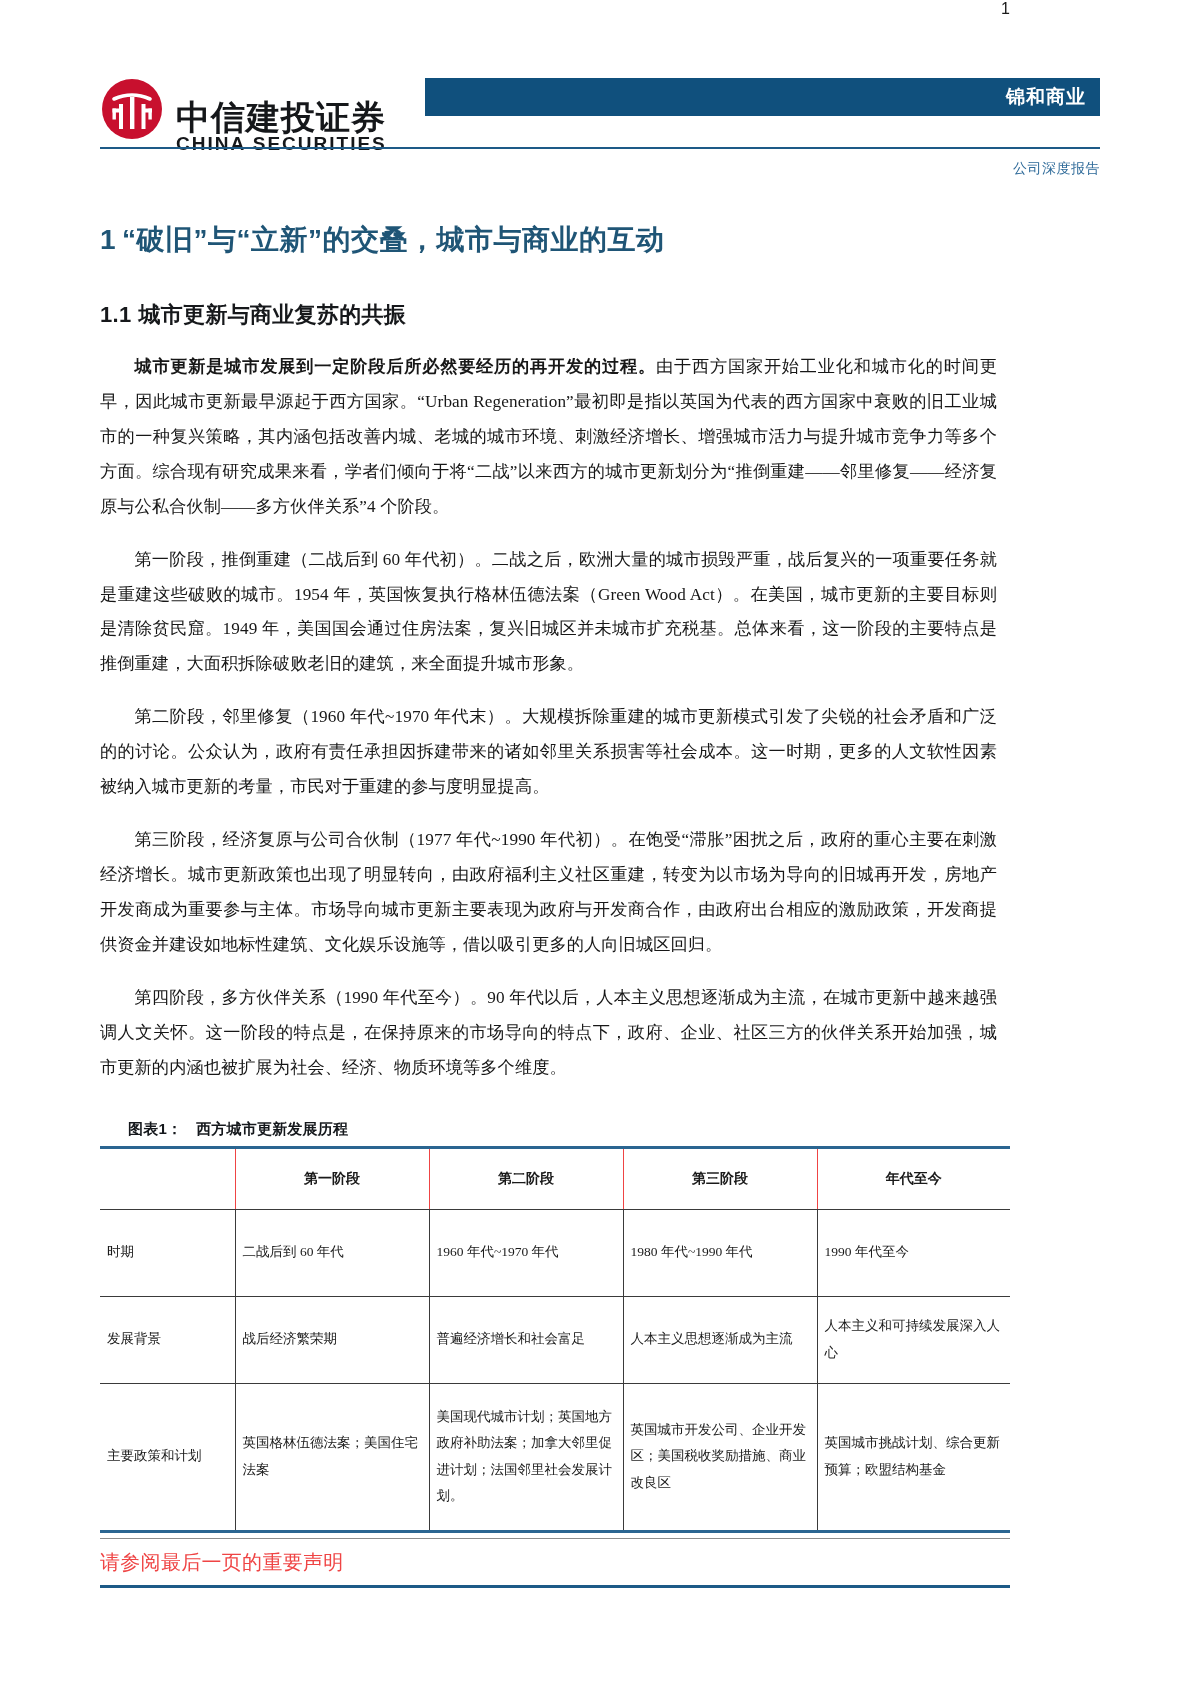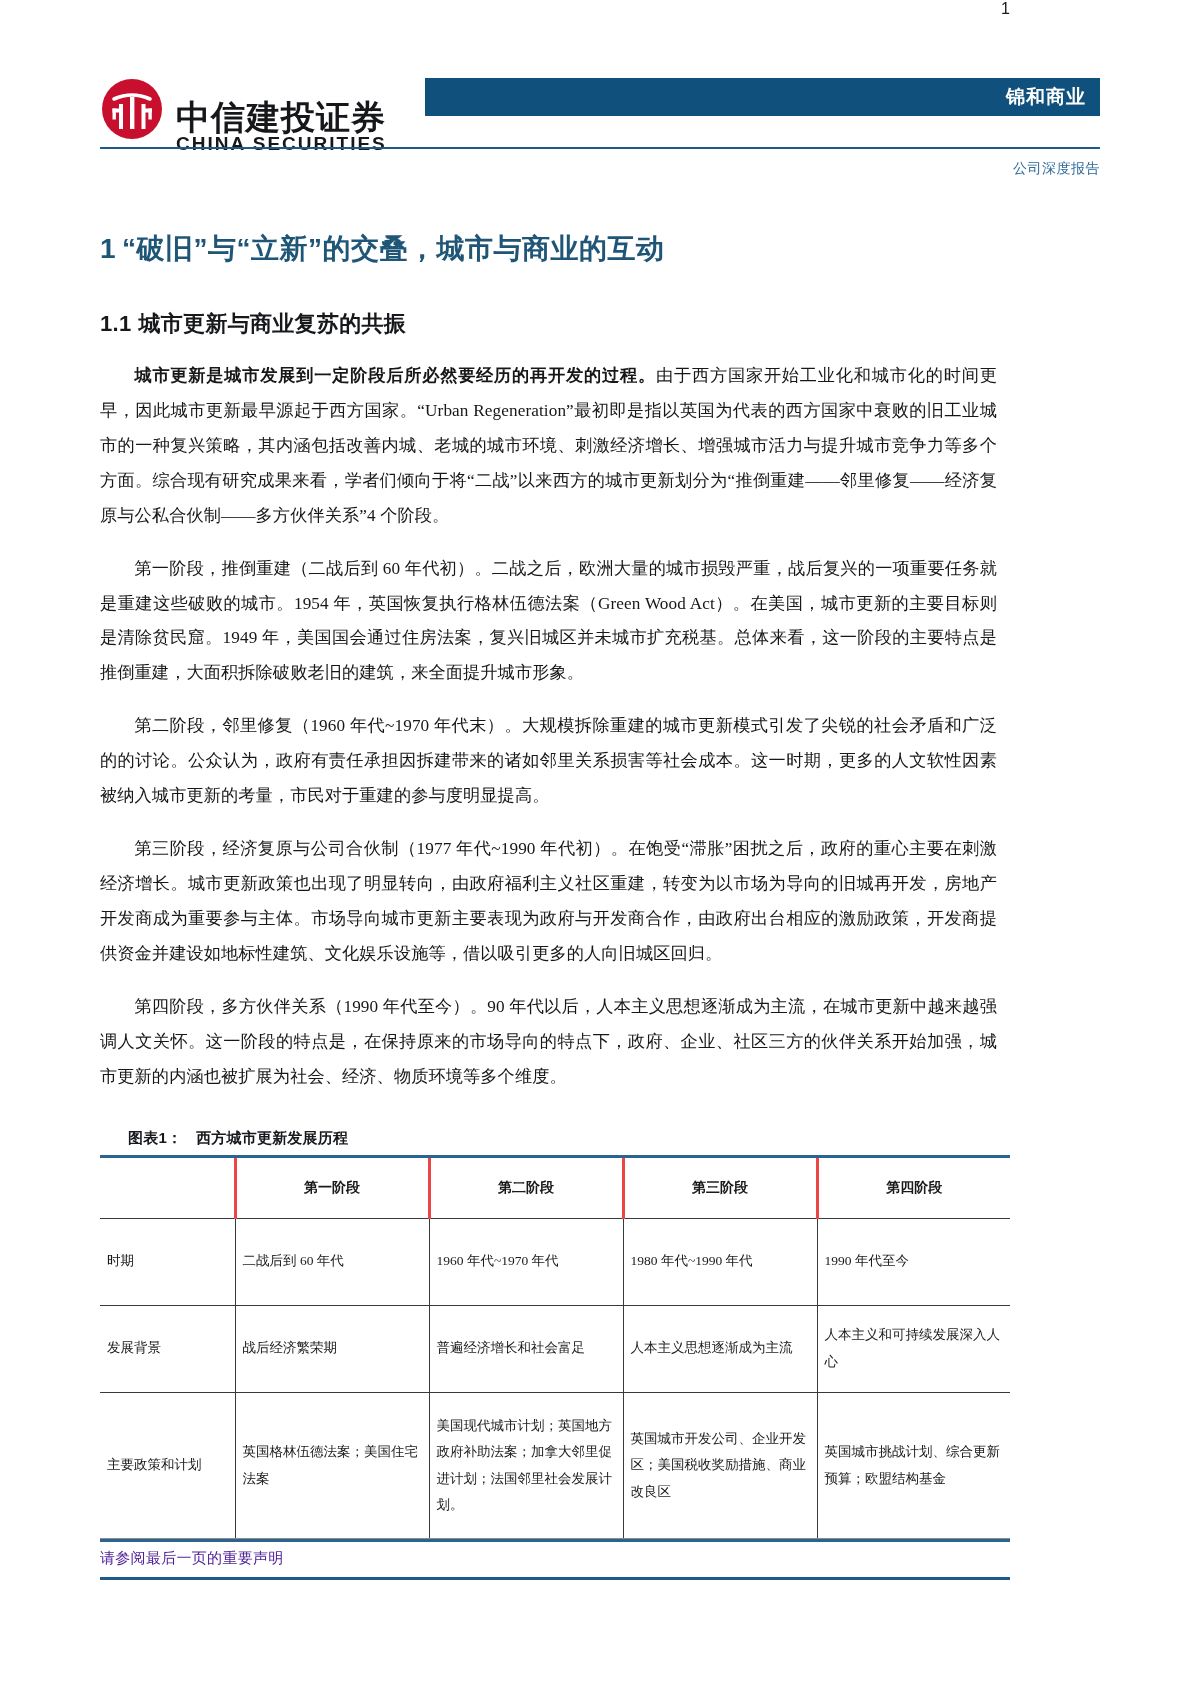--- a/index.html
+++ b/index.html
@@ -104,21 +104,21 @@
     font-size: 14px;
     color: #2e6a99;
     letter-spacing: 0.5px;
     white-space: nowrap;
   }
 
   
   .content {
     position: absolute;
     left: 100px;
-    top: 231px;
+    top: 222px;
     width: 910px;
   }
 
   h1.sec-title {
     margin: 0 0 0 0;
     font-family: "Liberation Sans", "DejaVu Sans", sans-serif;
     font-size: 28px;
     font-weight: bold;
     color: #1f5576;
     letter-spacing: 0.5px;
@@ -173,21 +173,21 @@
   }
   table.fig-table col.c0 { width: 135px; }
   table.fig-table col.c1 { width: 194px; }
   table.fig-table col.c2 { width: 194px; }
   table.fig-table col.c3 { width: 194px; }
   table.fig-table col.c4 { width: 193px; }
 
   table.fig-table tr.head-row th {
     border: none;
     border-bottom: 1px solid #3a3a3a;
-    border-left: 3px solid #ef4444;
+    border-left: 1px solid #ef4444;
     height: 58px;
     font-weight: bold;
     font-size: 14px;
     text-align: center;
     vertical-align: middle;
     font-family: "Liberation Sans", "DejaVu Sans", sans-serif;
   }
   table.fig-table tr.head-row th.first-col {
     border-left: none;
   }
@@ -228,22 +228,22 @@
     top: 1538px;
     width: 910px;
   }
   .footer-rule-top {
     height: 1px;
     background: #8c8c8c;
     width: 910px;
   }
   .footer-text {
     font-family: "Liberation Sans", "DejaVu Sans", sans-serif;
-    font-size: 15px;
-    color: #4c1d95;
+    font-size: 20px;
+    color: #ef4444;
     padding: 10px 0 9px 0;
     letter-spacing: 0.3px;
   }
   .footer-rule-bottom {
     height: 3px;
     background: #1d5a87;
     width: 910px;
   }
   .page-number {
     position: absolute;
@@ -325,21 +325,21 @@
             <col class="c2">
             <col class="c3">
             <col class="c4">
         </colgroup>
         <thead>
           <tr class="head-row">
             <th class="first-col"></th>
             <th>第一阶段</th>
             <th>第二阶段</th>
             <th>第三阶段</th>
-            <th>第四阶段</th>
+            <th>年代至今</th>
           </tr>
         </thead>
         <tbody>
           <tr class="r-period">
             <td class="rowlabel">时期</td>
             <td>二战后到 60 年代</td>
             <td>1960 年代~1970 年代</td>
             <td>1980 年代~1990 年代</td>
             <td>1990 年代至今</td>
           </tr>

